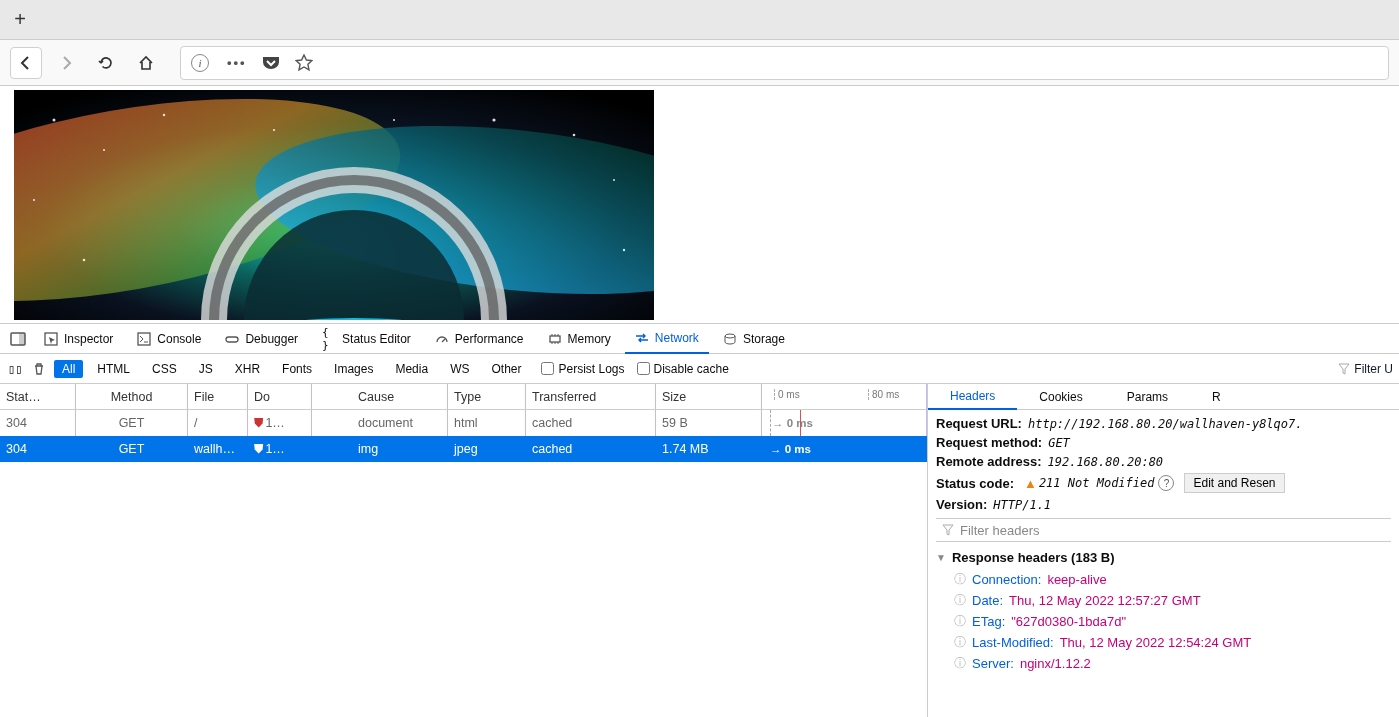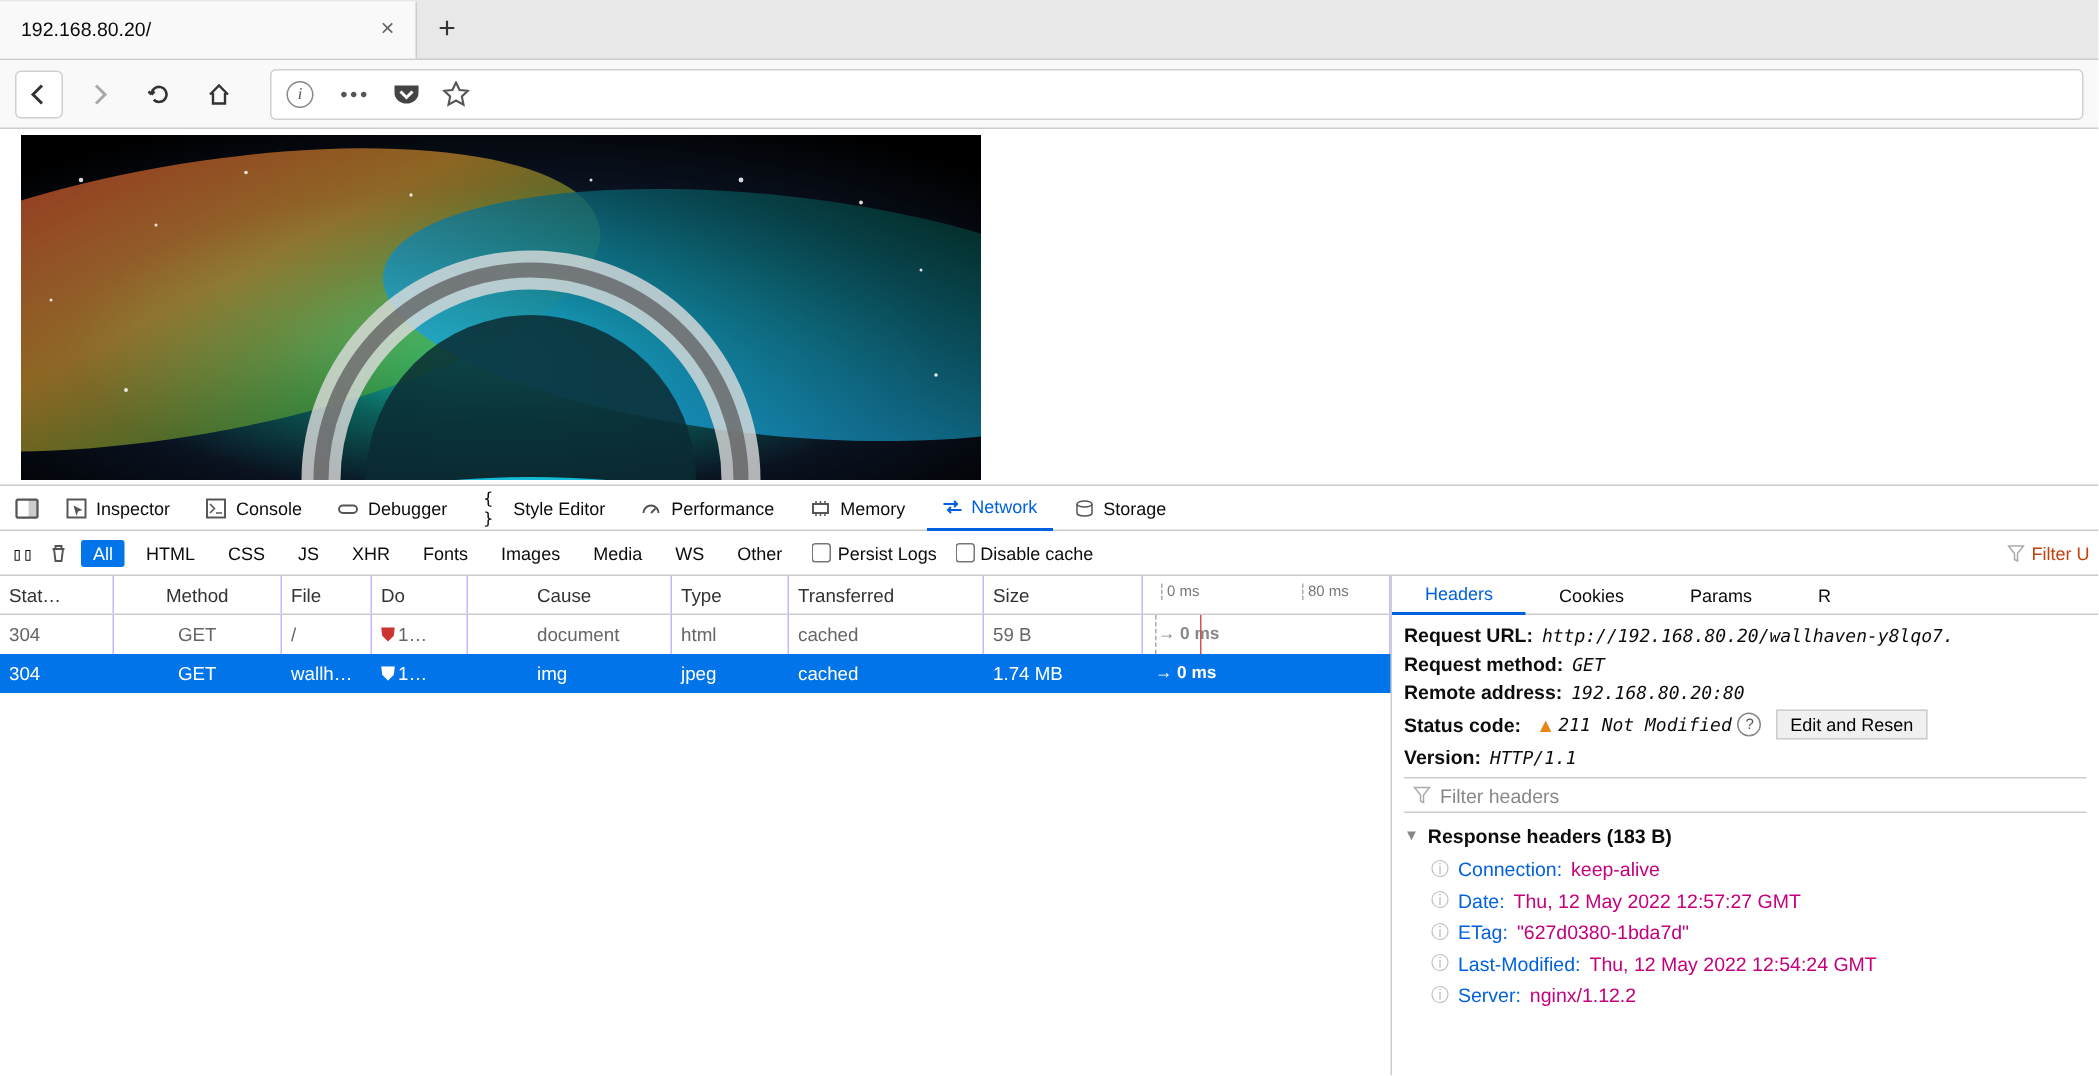--- a/index.html
+++ b/index.html
@@ -35,21 +35,21 @@
 .dt-tab { display: flex; align-items: center; gap: 6px; padding: 0 10px; height: 30px; cursor: pointer; }
 .dt-tab.active { color: #0060df; border-bottom: 2px solid #0060df; }
 .dt-tab .ico { width: 14px; height: 14px; display: flex; align-items: center; justify-content: center; }
 
 
 .net-tb { height: 30px; border-bottom: 1px solid #ccc; display: flex; align-items: center; padding: 0 6px; gap: 6px; font-size: 12px; }
 .net-tb .pause, .net-tb .trash { width: 18px; display: flex; justify-content: center; cursor: pointer; }
 .filter-btn { padding: 2px 8px; cursor: pointer; border-radius: 2px; }
 .filter-btn.active { background: #0074e8; color: #fff; }
 .net-tb label { display: flex; align-items: center; gap: 4px; margin-left: 6px; }
-.net-tb .filter-url { margin-left: auto; display: flex; align-items: center; gap: 4px; color: #c2410c; }
+.net-tb .filter-url { margin-left: auto; display: flex; align-items: center; gap: 4px; color: #0f172a; }
 
 
 .net-split { flex: 1; display: flex; }
 
 
 .req-table { width: 928px; display: flex; flex-direction: column; border-right: 1px solid #ccc; font-size: 12.5px; }
 .req-head, .req-row { display: flex; height: 26px; align-items: center; }
 .req-head { border-bottom: 1px solid #ccc; color: #333; }
 .req-head > div, .req-row > div { padding: 0 6px; white-space: nowrap; overflow: hidden; text-overflow: ellipsis; border-right: 1px solid #c4b5fd; height: 100%; display: flex; align-items: center; }
 .col-stat { width: 76px; }
@@ -89,24 +89,20 @@
 .hrow .hv { color: #c5007c; }
 .status-tri { color: #e68619; margin-left: 4px; margin-right: 2px; }
 .status-q { width: 16px; height: 16px; border: 1px solid #888; border-radius: 50%; display: inline-flex; align-items: center; justify-content: center; font-size: 10px; margin-left: 4px; color: #555; }
 
 svg { display: block; }
 </style>
 </head>
 <body>
 
 <div class="tabbar">
-  <div class="tab">
-    <span class="tab-title">192.168.80.20/</span>
-    <span class="tab-close">×</span>
-  </div>
   <div class="tab-add">+</div>
 </div>
 
 <div class="urlbar">
   <div class="nav-btn">
     <svg width="16" height="16" viewBox="0 0 16 16">
         <path d="M10 2 L4 8 L10 14" fill="none" stroke="#333" stroke-width="2"></path>
       </svg>
   </div>
   <div class="nav-btn disabled">
@@ -217,21 +213,21 @@
     <div class="dt-tab">
       <span class="ico">
           <svg width="14" height="14" viewBox="0 0 14 14">
             <rect x="1" y="5" width="12" height="5" rx="2.5" fill="none" stroke="#555" stroke-width="1.3"></rect>
           </svg>
         </span>
       <span>Debugger</span>
     </div>
     <div class="dt-tab">
       <span class="ico" style="font-family:monospace;font-size:11px">{ }</span>
-      <span>Style Editor</span>
+      <span>Status Editor</span>
     </div>
     <div class="dt-tab">
       <span class="ico">
           <svg width="14" height="14" viewBox="0 0 14 14">
             <path d="M2 10a5 5 0 0 1 10 0" fill="none" stroke="#555" stroke-width="1.3"></path>
             <path d="M7 10l3-3" stroke="#555" stroke-width="1.3"></path>
           </svg>
         </span>
       <span>Performance</span>
     </div>

